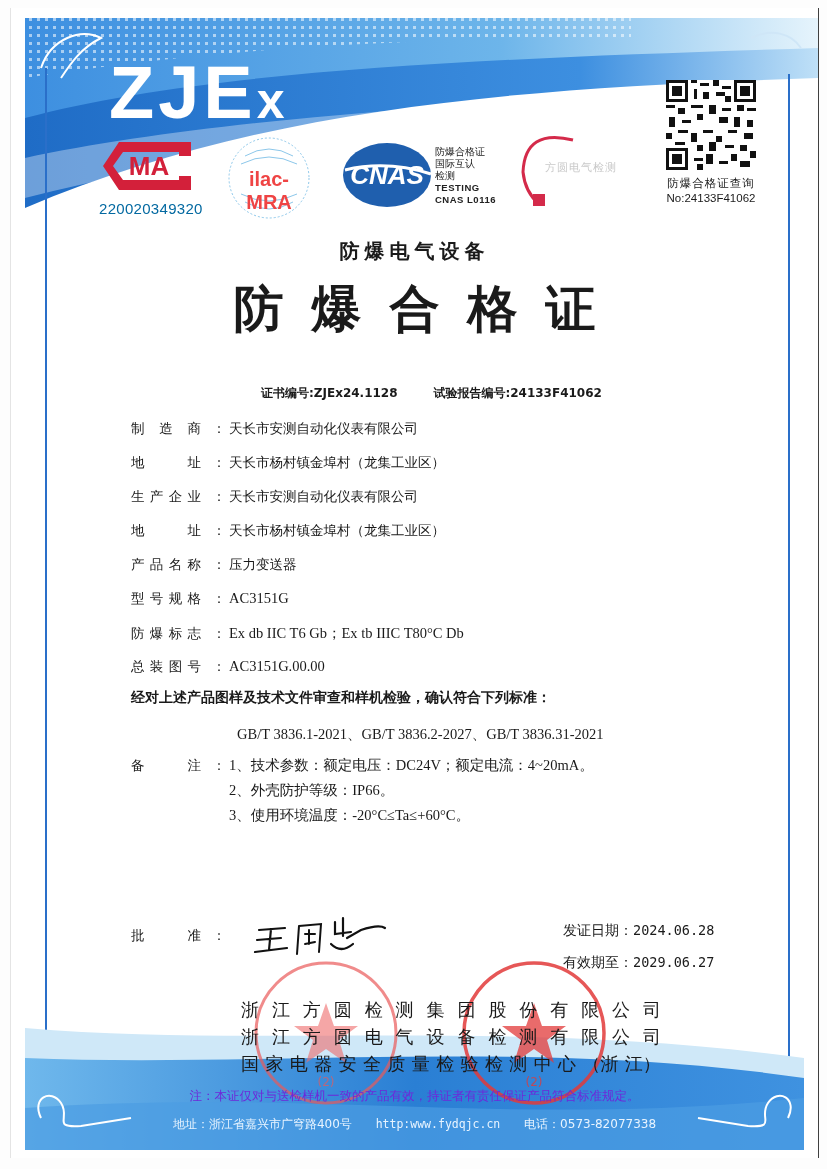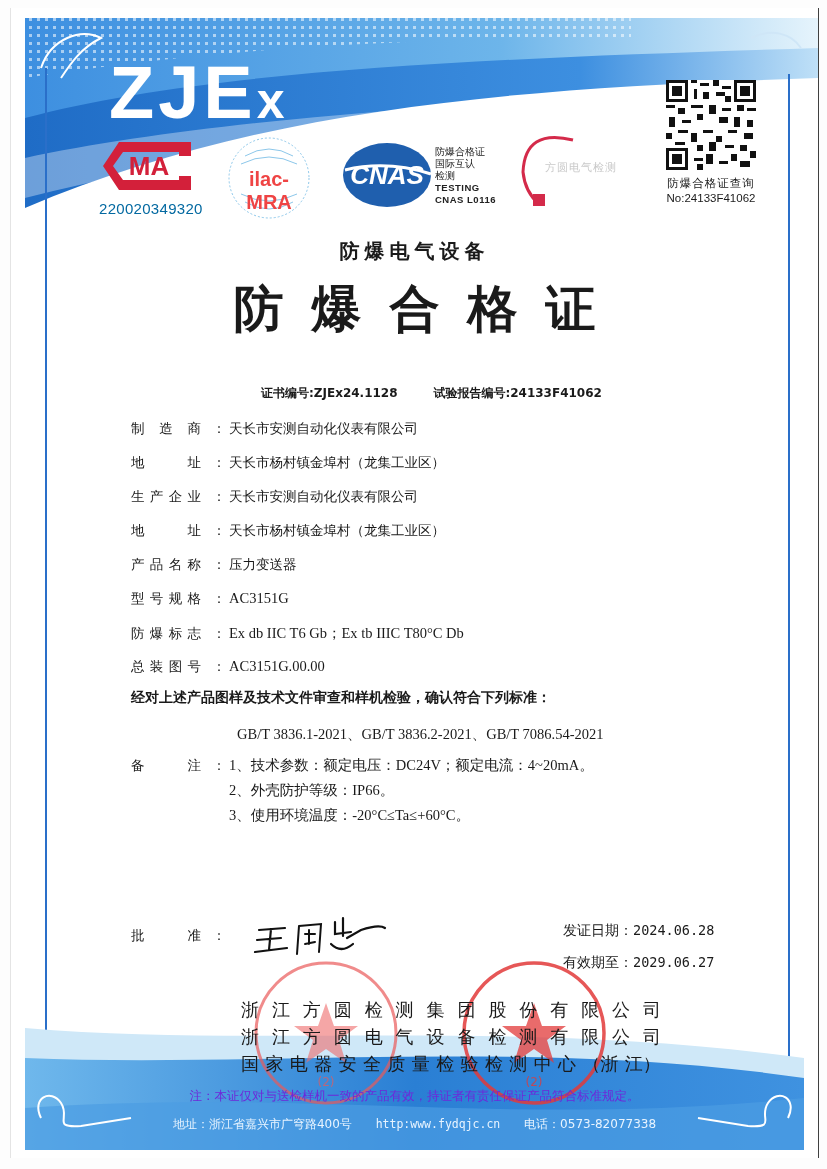--- a/index.html
+++ b/index.html
@@ -282,21 +282,21 @@
           <span>装</span>
           <span>图</span>
           <span>号</span>
         </div>
         <div class="colon">：</div>
         <div class="val serif">AC3151G.00.00</div>
       </div>
     </div>
 
   <div class="statement">经对上述产品图样及技术文件审查和样机检验，确认符合下列标准：</div>
-  <div class="standards">GB/T 3836.1-2021、GB/T 3836.2-2021、GB/T 7086.54-2021</div>
+  <div class="standards">GB/T 3836.1-2021、GB/T 3836.2-2027、GB/T 3836.31-2021</div>
 
   <div class="notes">
     <div class="note-row">
       <div class="note-lbl">
         <span>备</span>
           <span>注</span>
       </div>
       <div class="note-colon">：</div>
       <div class="serif">1、技术参数：额定电压：DC24V；额定电流：4~20mA。</div>
     </div>

